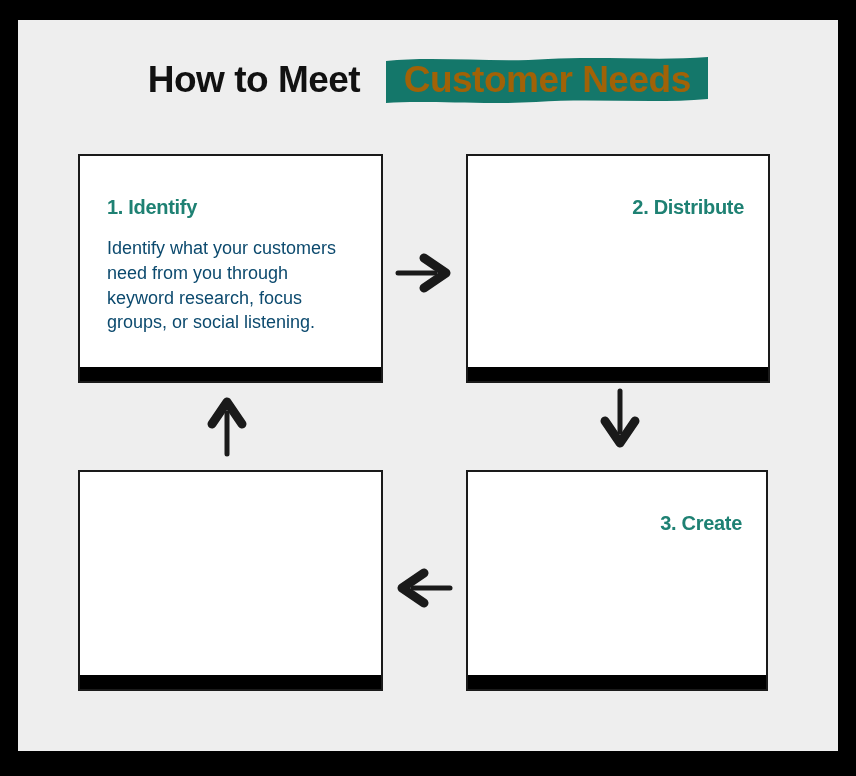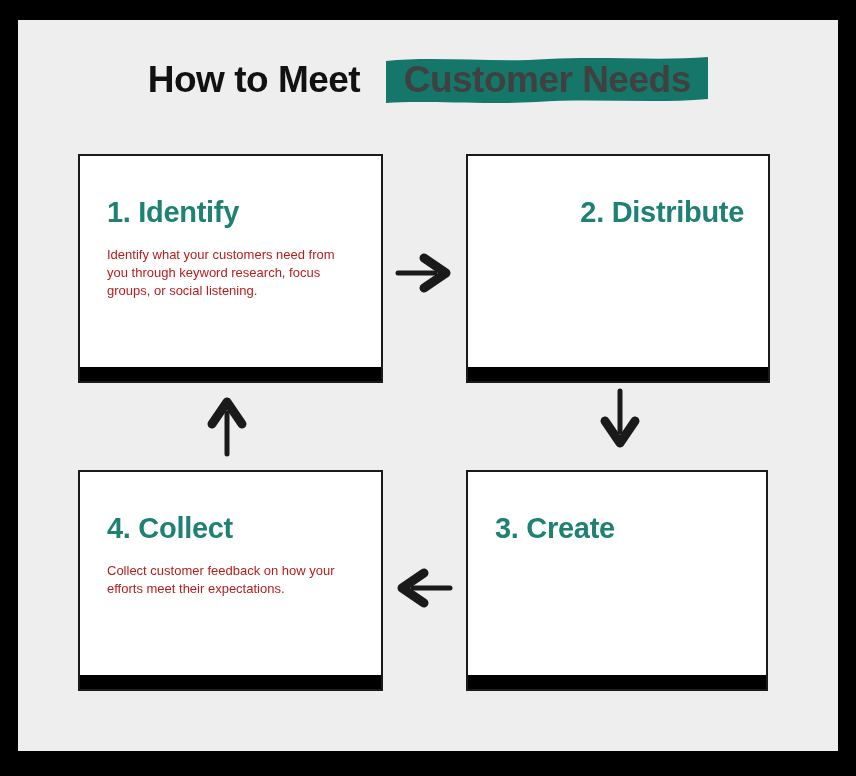--- a/index.html
+++ b/index.html
@@ -52,59 +52,59 @@
   .title-highlight .hl-text {
     position: relative;
     display: flex;
     width: 100%;
     height: 100%;
     align-items: center;
     justify-content: center;
     font-size: 37px;
     font-weight: bold;
     letter-spacing: -0.5px;
-    color: #404040;
+    color: #a16207;
     white-space: nowrap;
   }
 
   
   .step-box {
     position: absolute;
     box-sizing: border-box;
     background: #ffffff;
     border: 2px solid #1a1a1a;
   }
   .step-box .inner {
     padding: 40px 24px 0 27px;
   }
   .step-heading {
-    font-size: 29px;
+    font-size: 20px;
     font-weight: bold;
     letter-spacing: -0.3px;
     color: #1e8173;
     margin: 0 0 17px 0;
   }
   .step-body {
-    font-size: 13px;
+    font-size: 18px;
     line-height: 1.38;
-    color: #b91c1c;
+    color: #0c4a6e;
     margin: 0;
     max-width: 256px;
   }
   .bottom-bar {
     position: absolute;
     left: 0;
     right: 0;
     bottom: 0;
     height: 14px;
     background: #000000;
   }
   .box-1 { left: 60px;  top: 134px; width: 305px; height: 229px; }
   .box-2 { left: 448px; top: 134px; width: 304px; height: 229px; text-align: right; }
-  .box-3 { left: 448px; top: 450px; width: 302px; height: 221px; }
+  .box-3 { left: 448px; top: 450px; width: 302px; height: 221px; text-align: right; }
   .box-4 { left: 60px;  top: 450px; width: 305px; height: 221px; }
 
   
   .arrow { position: absolute; }
   .arrow svg { display: block; }
   .arrow-right { left: 377px; top: 233px; }
   .arrow-down  { left: 580px; top: 368px; }
   .arrow-left  { left: 377px; top: 548px; }
   .arrow-up    { left: 187px; top: 375px; }
 </style>
@@ -139,24 +139,20 @@
   </div>
 
   <div class="step-box box-3">
     <div class="inner">
       <h2 class="step-heading">3. Create</h2>
     </div>
     <div class="bottom-bar"></div>
   </div>
 
   <div class="step-box box-4">
-    <div class="inner">
-      <h2 class="step-heading">4. Collect</h2>
-      <p class="step-body">Collect customer feedback on how your efforts meet their expectations.</p>
-    </div>
     <div class="bottom-bar"></div>
   </div>
 
   <div class="arrow arrow-right">
     <svg width="58" height="40" viewBox="0 0 58 40">
       <path d="M3 20 H40" stroke="#1a1a1a" stroke-width="5" stroke-linecap="round" fill="none"></path>
       <path d="M29 5 L51 20 L29 35" stroke="#1a1a1a" stroke-width="9" stroke-linecap="round" stroke-linejoin="round" fill="none"></path>
     </svg>
   </div>
 

